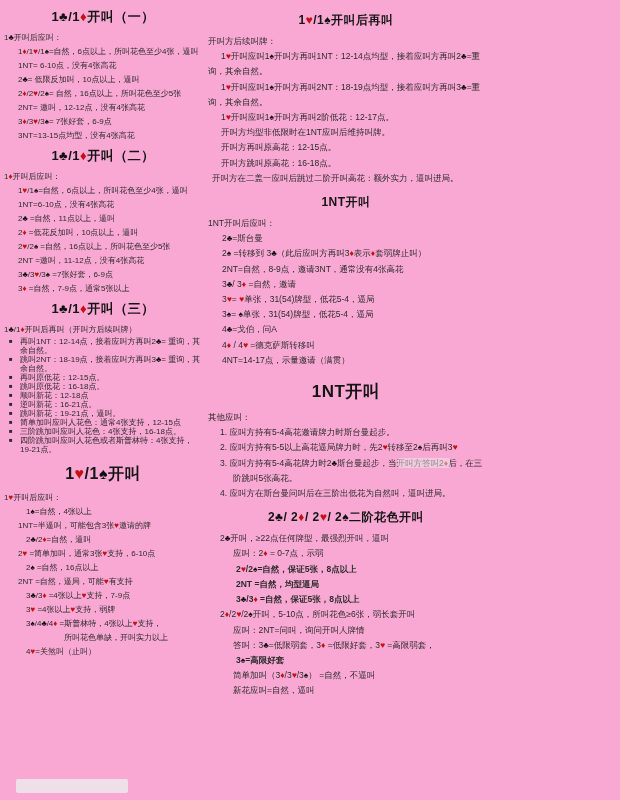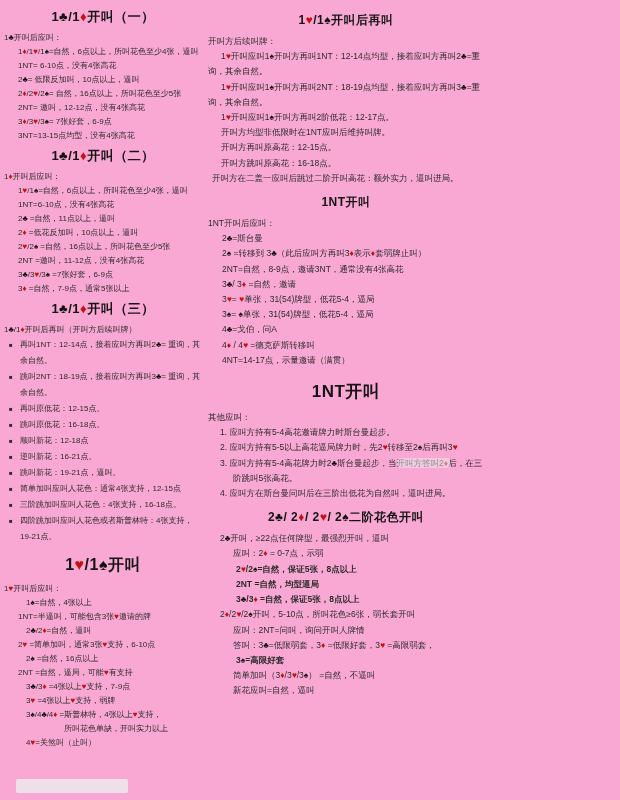--- a/index.html
+++ b/index.html
@@ -19,21 +19,21 @@
   .t14{font-size:12px;margin:8px 0 5px;text-align:center;}
   .t16{font-size:16px;margin:10px 0 6px;}
   .t17{font-size:17px;margin:12px 0 7px;}
   .line{font-size:8px;line-height:14px;}
   .col-right .line{font-size:8.5px;line-height:15.2px;}
   
   .head{margin-left:0;}
   .item{margin-left:14px;}
   .item20{margin-left:22px;}
   .cont{margin-left:60px;}
-  .bullet{margin-left:5px;padding-left:11px;position:relative;line-height:16px;}
+  .bullet{margin-left:5px;padding-left:11px;position:relative;line-height:9px;}
   .bullet::before{content:"■";position:absolute;left:0;top:0;font-size:6px;}
   .para{text-indent:13px;}
   .para0{text-indent:4px;}
   .num{margin-left:12px;padding-left:13px;text-indent:-13px;line-height:15.2px;}
   .h0{margin-left:12px;}
   .i1{margin-left:25px;}
   .i2{margin-left:28px;font-weight:bold;}
   .titlewrap{width:230px;margin:0 auto;}
   
   .rs{color:#c41111;}

